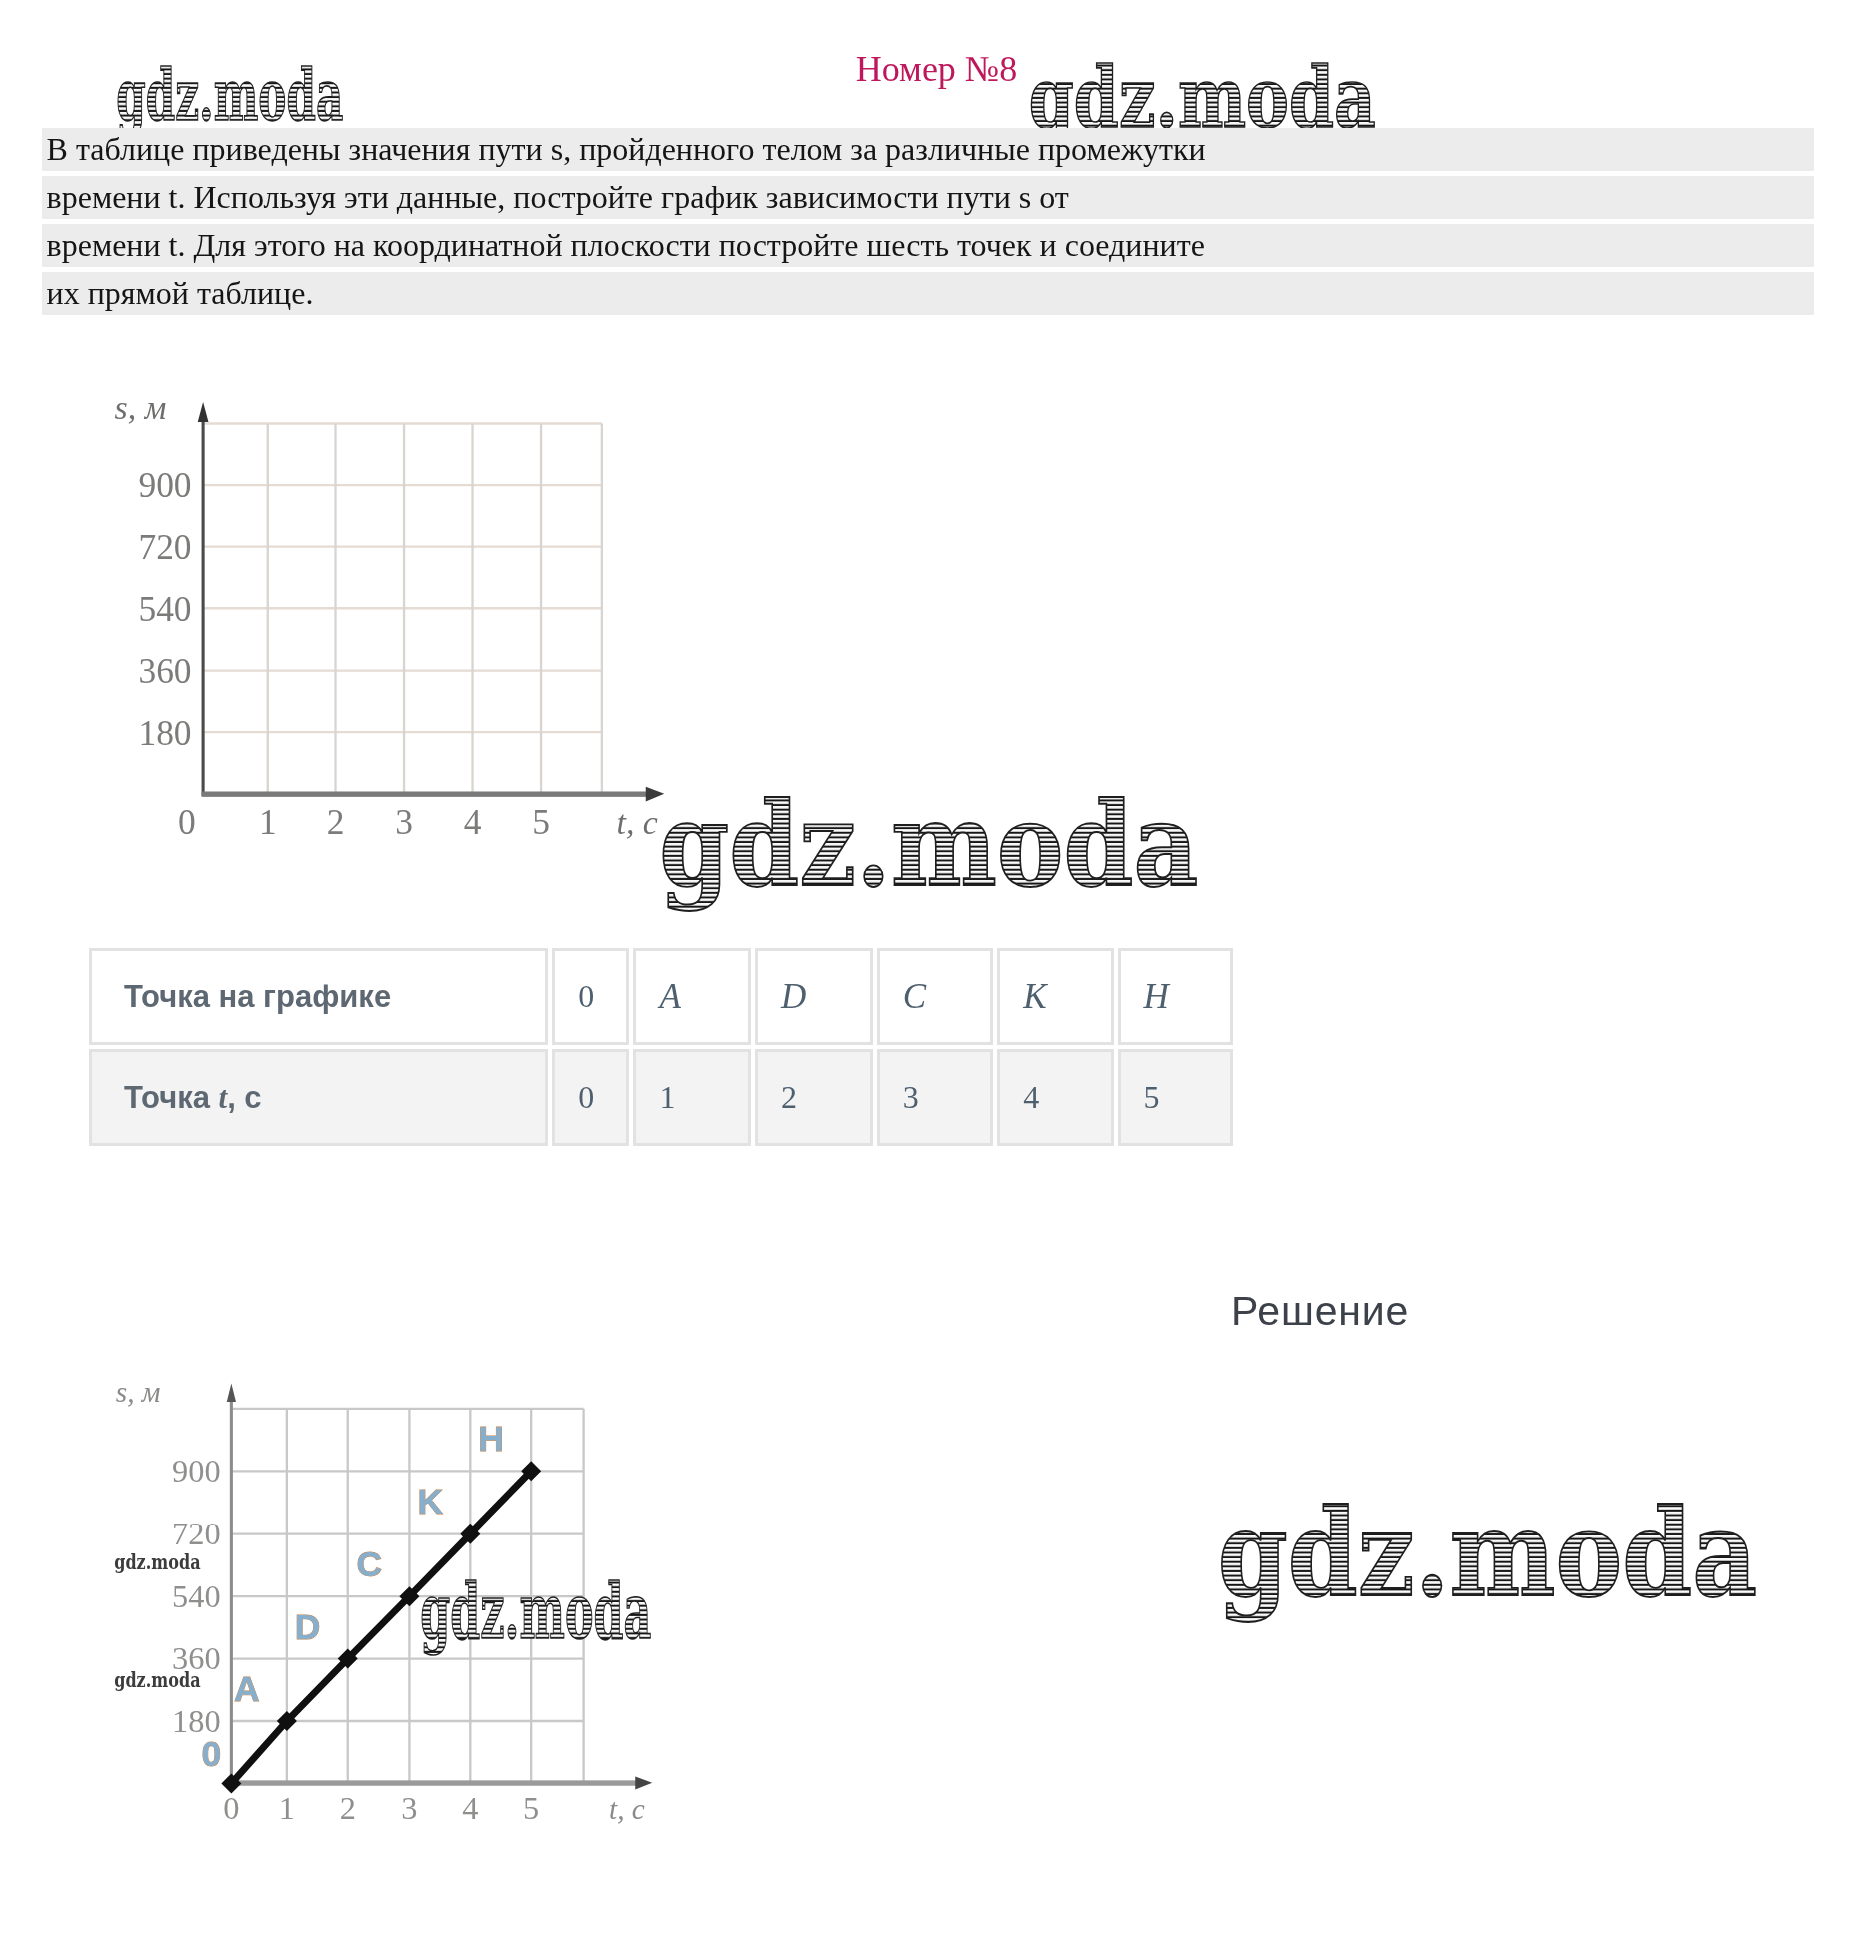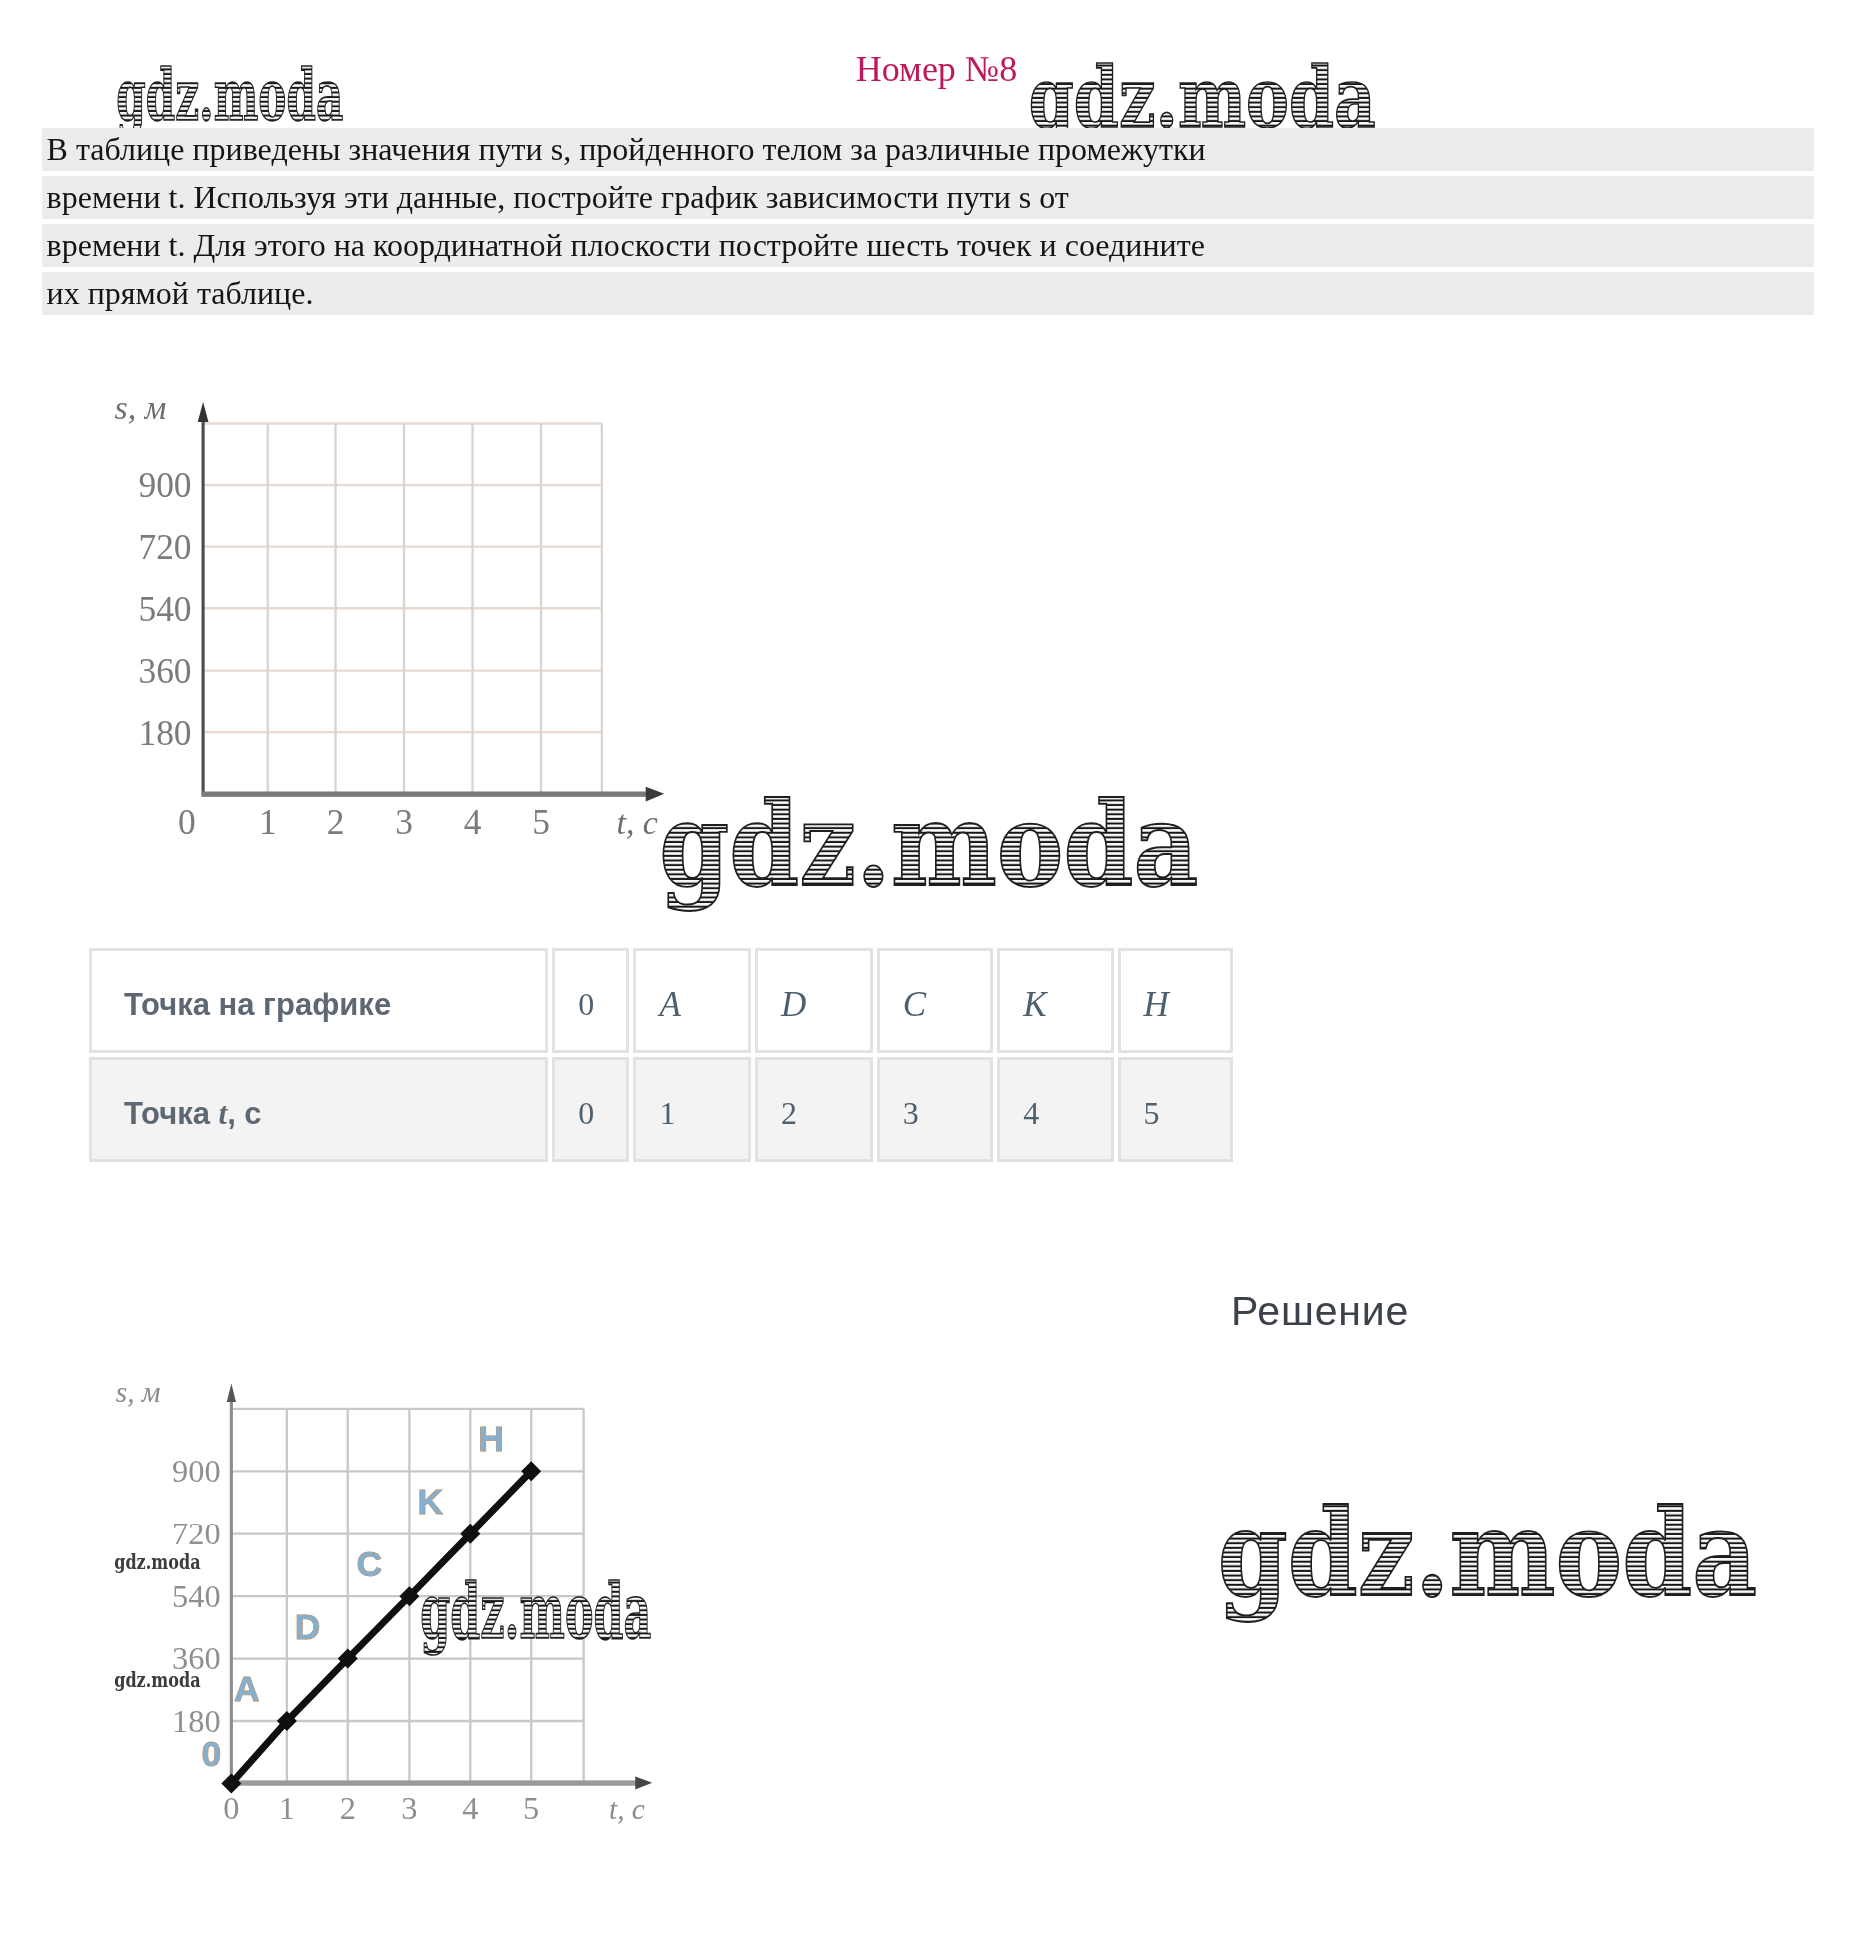--- a/index.html
+++ b/index.html
@@ -22,21 +22,21 @@
   .tick1{fill:#7b7b79;font-size:46px;}
   .tick2{fill:#8f8f8d;font-size:42px;}
   .axlab1{fill:#6e6e6c;font-size:44px;font-style:italic;}
   .axlab2{fill:#8a8a88;font-size:38px;font-style:italic;}
   .ptlab{fill:#86aecd;font-size:46px;font-weight:bold;font-family:"Liberation Sans",sans-serif;
          stroke:#c87f3f;stroke-width:1.1;paint-order:stroke fill;}
 
   .data-table{top:944px;left:85px;width:1152px;}
   table{border-collapse:separate;border-spacing:4.6px;width:100%;table-layout:fixed;}
   td{border:3.1px solid #e2e2e2;background:#ffffff;height:91px;vertical-align:middle;
-     color:#4e5f6e;font-size:32px;padding:8px 0 0 23px;margin-left:34px;}
+     color:#4e5f6e;font-size:32px;padding:0 0 0 23px;margin-left:34px;}
   td.rowhead{font-family:"Liberation Sans",sans-serif;font-weight:bold;font-size:31px;
              color:#5d6872;padding-left:32px;}
   td .var{font-family:"Liberation Serif",serif;font-style:italic;}
   tr.alt td{background:#f3f3f3;}
   td.letter{font-style:italic;font-size:35px;}
 
   .solution-heading{top:1288px;left:1231px;font-family:"Liberation Sans",sans-serif;
                     font-size:41px;color:#3d424a;letter-spacing:0.8px;}
 </style>
 </head>

